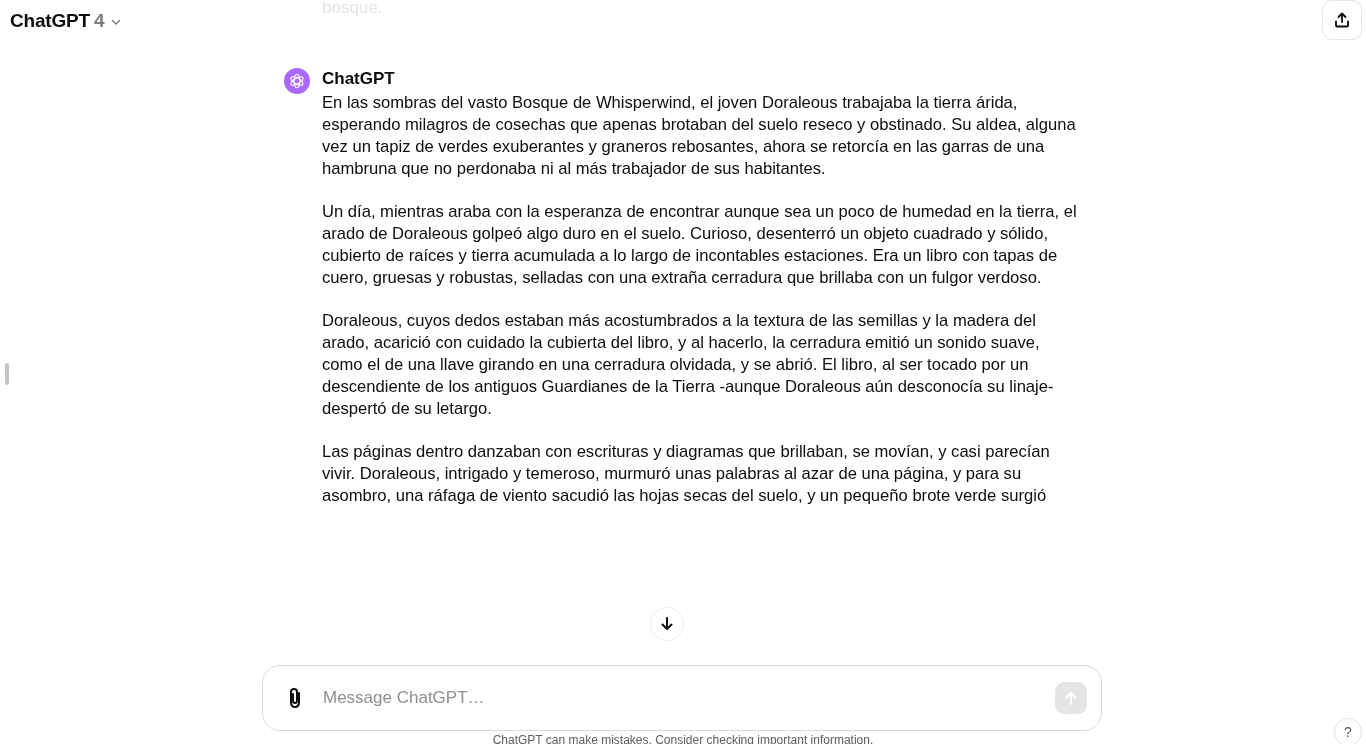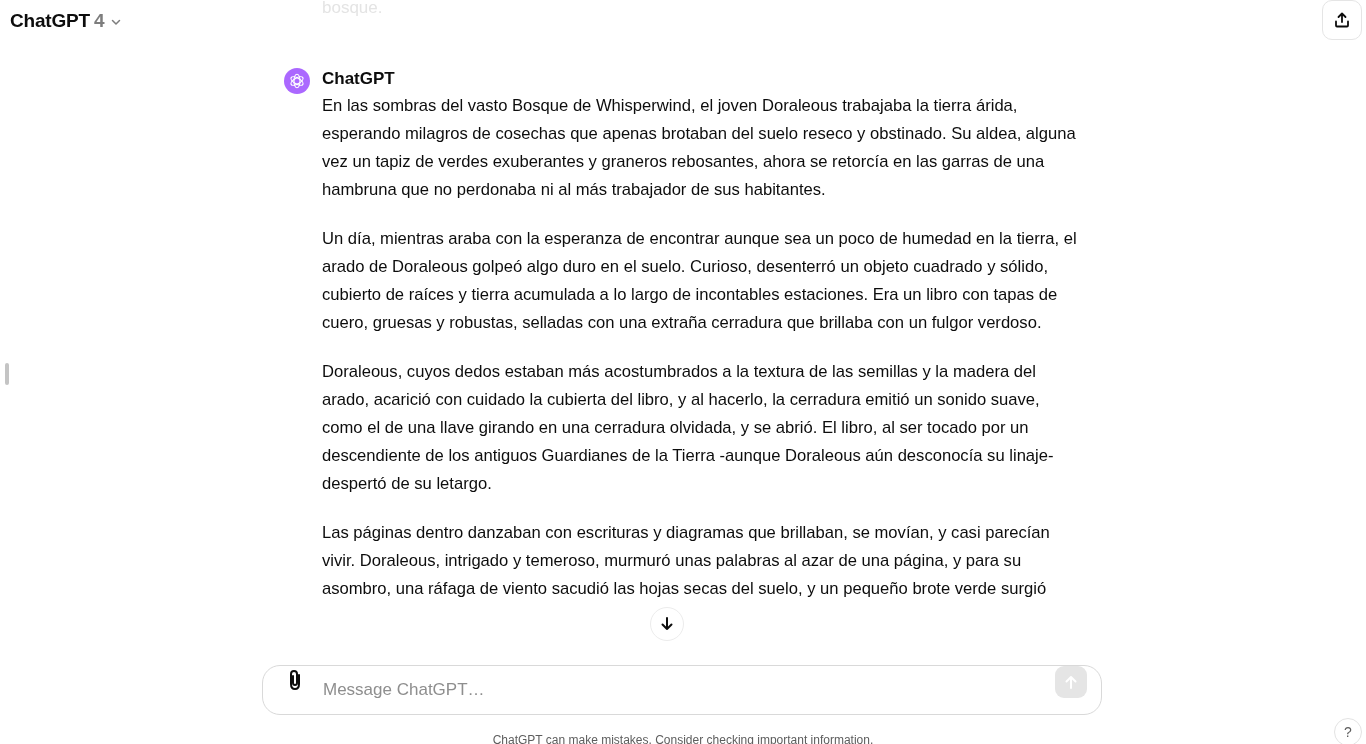--- a/index.html
+++ b/index.html
@@ -53,43 +53,43 @@
       display: flex; align-items: center; justify-content: center;
     }
     .author {
       position: absolute; left: 38px; top: 3px;
       font-size: 17px; font-weight: 700; color: #0d0d0d;
     }
     .content {
       position: absolute; left: 38px; top: 26px; width: 760px;
     }
     .content p {
-      font-size: 16.6px; line-height: 28px; color: #0d0d0d;
+      font-size: 16.6px; line-height: 22px; color: #0d0d0d;
       margin-bottom: 21px;
     }
 
     
     .bottom-mask {
       position: absolute; left: 0; right: 0; top: 668px; bottom: 0;
       background: #fff; z-index: 3;
     }
 
     
     .scroll-down {
       position: absolute; left: 650px; top: 607px; width: 34px; height: 34px;
       border-radius: 50%; background: #fff; border: 1px solid #ececec;
       display: flex; align-items: center; justify-content: center; z-index: 4;
       cursor: pointer;
     }
 
     
     .composer {
-      position: absolute; left: 262px; top: 665px; width: 840px; height: 50px;
+      position: absolute; left: 262px; top: 665px; width: 840px; height: 66px;
       border: 1px solid #d9d9d9; border-radius: 18px; background: #fff; z-index: 6;
-      display: flex; 
+      display: flex; align-items: center;
     }
     .attach-btn {
       width: 28px; height: 28px; margin-left: 18px; display: flex;
       align-items: center; justify-content: center; cursor: pointer;
     }
     .message-input {
       flex: 1; border: none; outline: none; font-size: 17px; margin-left: 14px;
       font-family: "Liberation Sans", "DejaVu Sans", sans-serif; color: #0d0d0d;
       background: transparent;
     }

